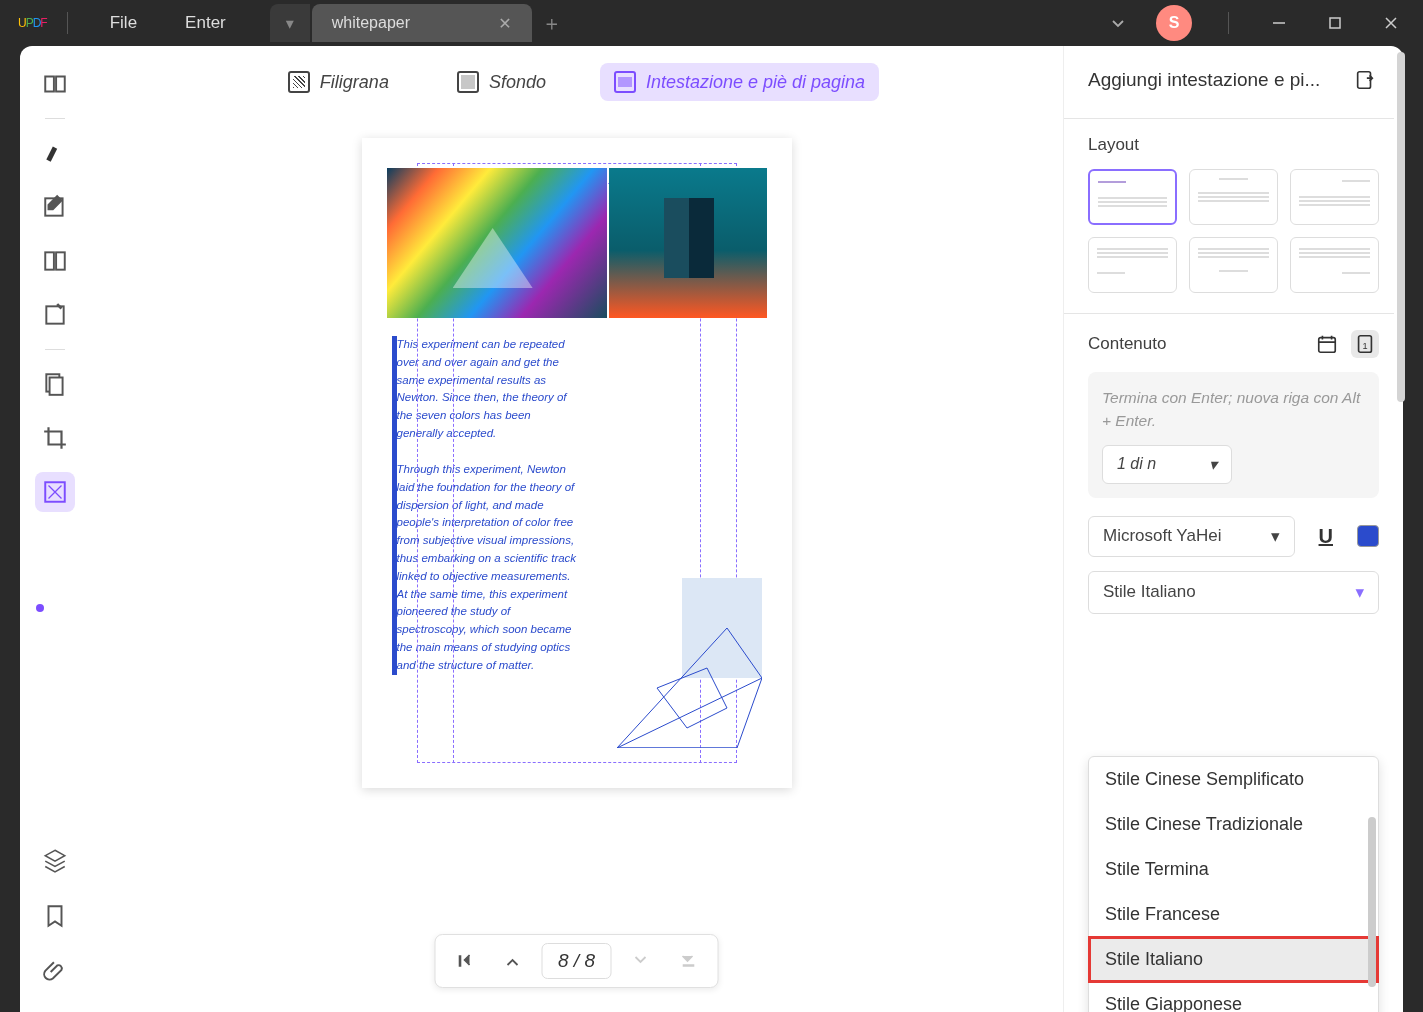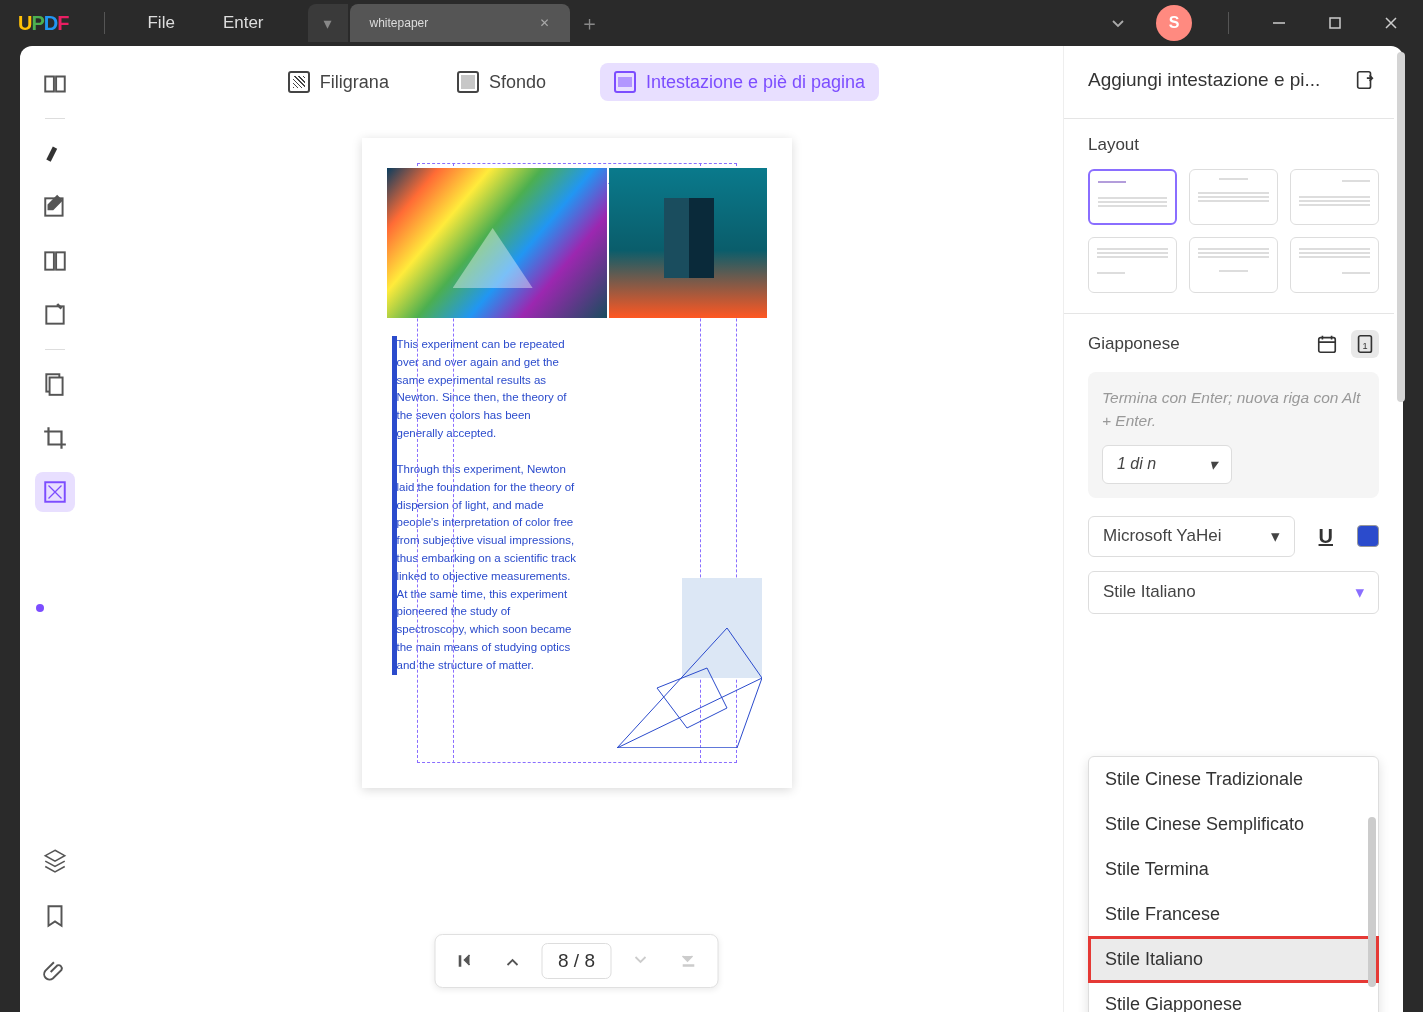--- a/index.html
+++ b/index.html
@@ -1,45 +1,45 @@
 <!DOCTYPE html>
 <html><head>
   <meta charset="utf-8">
   <style>
     * { margin: 0; padding: 0; box-sizing: border-box; font-family: -apple-system, 'Segoe UI', sans-serif; }
     body { width: 1423px; height: 1012px; background: #2a2a2a; overflow: hidden; position: relative; }
     
     .titlebar { height: 46px; background: #2a2a2a; display: flex; align-items: center; padding: 0 8px; }
-    .logo { font-weight: 700; font-size: 20px; margin: 0 18px 0 10px; letter-spacing: -1px; }
+    .logo { font-weight: 400; font-size: 12px; margin: 0 2px 0 10px; letter-spacing: -1px; }
     .logo .u { color: #ffc107; }
     .logo .p { color: #4caf50; }
     .logo .d { color: #2196f3; }
     .logo .f { color: #e91e63; }
     .vdiv { width: 1px; height: 22px; background: #555; margin: 0 18px; }
     .menu-item { color: #ddd; font-size: 17px; padding: 0 24px; cursor: pointer; }
     .tab-group { display: flex; margin-left: 20px; align-items: center; }
     .tab-dropdown { width: 40px; height: 38px; background: #3a3a3a; border-radius: 8px 0 0 0; display: flex; align-items: center; justify-content: center; color: #888; margin-right: 2px; }
-    .tab { height: 38px; background: #555; border-radius: 8px 8px 0 0; display: flex; align-items: center; padding: 0 20px; color: #ddd; font-size: 12px; min-width: 220px; justify-content: space-between; }
+    .tab { height: 38px; background: #555; border-radius: 8px 8px 0 0; display: flex; align-items: center; padding: 0 20px; color: #ddd; font-size: 16px; min-width: 220px; justify-content: space-between; }
     .tab-close { margin-left: 30px; cursor: pointer; color: #aaa; }
     .tab-add { width: 40px; height: 38px; display: flex; align-items: center; justify-content: center; color: #888; cursor: pointer; font-size: 20px; }
     .titlebar-right { margin-left: auto; display: flex; align-items: center; gap: 8px; }
     .chevron-btn { width: 40px; height: 40px; display: flex; align-items: center; justify-content: center; color: #888; cursor: pointer; }
     .avatar { width: 36px; height: 36px; border-radius: 50%; background: #ff8a80; color: #fff; display: flex; align-items: center; justify-content: center; font-weight: 600; margin: 0 10px; }
     .win-btn { width: 48px; height: 40px; display: flex; align-items: center; justify-content: center; color: #ccc; cursor: pointer; }
     
     .workspace { position: absolute; left: 20px; top: 46px; right: 20px; bottom: 0; background: #fff; border-radius: 12px 12px 0 0; display: flex; }
     
     .sidebar-left { width: 70px; display: flex; flex-direction: column; align-items: center; padding-top: 18px; gap: 14px; }
     .side-btn { width: 40px; height: 40px; display: flex; align-items: center; justify-content: center; border-radius: 8px; cursor: pointer; color: #555; }
     .side-btn.active { background: #e8dfff; color: #7c4dff; }
     .side-sep { width: 20px; height: 1px; background: #ddd; }
     .sidebar-bottom { margin-top: auto; margin-bottom: 20px; display: flex; flex-direction: column; gap: 16px; align-items: center; }
     .side-dot { position: absolute; left: 16px; top: 558px; width: 8px; height: 8px; border-radius: 50%; background: #7c4dff; }
     
-    .center-area { flex: 1; display: flex; flex-direction: column; }
+    .center-area { flex: 1; display: flex; flex-direction: column; font-style: italic; }
     .toolbar { height: 72px; display: flex; align-items: center; justify-content: center; gap: 40px; }
     .tool-btn { display: flex; align-items: center; gap: 10px; font-size: 18px; color: #444; cursor: pointer; padding: 8px 14px; border-radius: 8px; }
     .tool-btn.active { background: #e8dfff; color: #7c4dff; }
     .tool-icon { width: 22px; height: 22px; border: 2px solid currentColor; border-radius: 3px; display: flex; align-items: center; justify-content: center; }
     .tool-icon::after { content: ''; width: 12px; height: 12px; background: repeating-linear-gradient(45deg, currentColor 0 1px, transparent 1px 3px); }
     .tool-icon.sfondo::after { background: currentColor; opacity: 0.3; height: 14px; width: 14px; }
     .tool-icon.hd { border-color: #7c4dff; }
     .tool-icon.hd::after { width: 14px; height: 10px; background: #7c4dff; opacity: 0.5; }
     
     .page-area { flex: 1; position: relative; background: #fff; overflow: hidden; }
@@ -338,21 +338,21 @@
       <div class="layout-thumb">
           <div class="lt-line"></div>
           <div class="lt-line"></div>
           <div class="lt-line"></div>
           <div style="height:10px"></div>
           <div class="lt-line" style="width:40%;margin-left:auto"></div>
         </div>
     </div>
     <div class="right-divider"></div>
     <div class="contenuto-row">
-      <div class="section-label" style="margin:0">Giapponese</div>
+      <div class="section-label" style="margin:0">Contenuto</div>
       <div class="contenuto-icons">
         <div class="small-icon-btn">
             <svg width="22" height="22" viewBox="0 0 24 24" fill="none" stroke="#333" stroke-width="1.8">
               <rect x="3" y="5" width="18" height="16" rx="2"></rect>
               <path d="M7 3v4M17 3v4M3 10h18"></path>
             </svg>
           </div>
         <div class="small-icon-btn active">
             <svg width="22" height="22" viewBox="0 0 24 24" fill="none" stroke="#333" stroke-width="1.8">
               <rect x="5" y="3" width="14" height="18" rx="2"></rect>
@@ -375,22 +375,22 @@
       </div>
       <div class="underline-btn">U</div>
       <div class="color-sq"></div>
     </div>
     <div class="style-dropdown">
       <span>Stile Italiano</span>
       <span class="chev-down">▾</span>
     </div>
 
     <div class="dropdown-list">
+      <div class="dropdown-item">Stile Cinese Semplificato</div>
       <div class="dropdown-item">Stile Cinese Tradizionale</div>
-      <div class="dropdown-item">Stile Cinese Semplificato</div>
       <div class="dropdown-item">Stile Termina</div>
       <div class="dropdown-item">Stile Francese</div>
       <div class="dropdown-item selected highlighted">Stile Italiano</div>
       <div class="dropdown-item">Stile Giapponese</div>
       <div class="dropdown-scrollbar"></div>
     </div>
   </div>
 </div>
 
 <div class="right-scrollbar">

